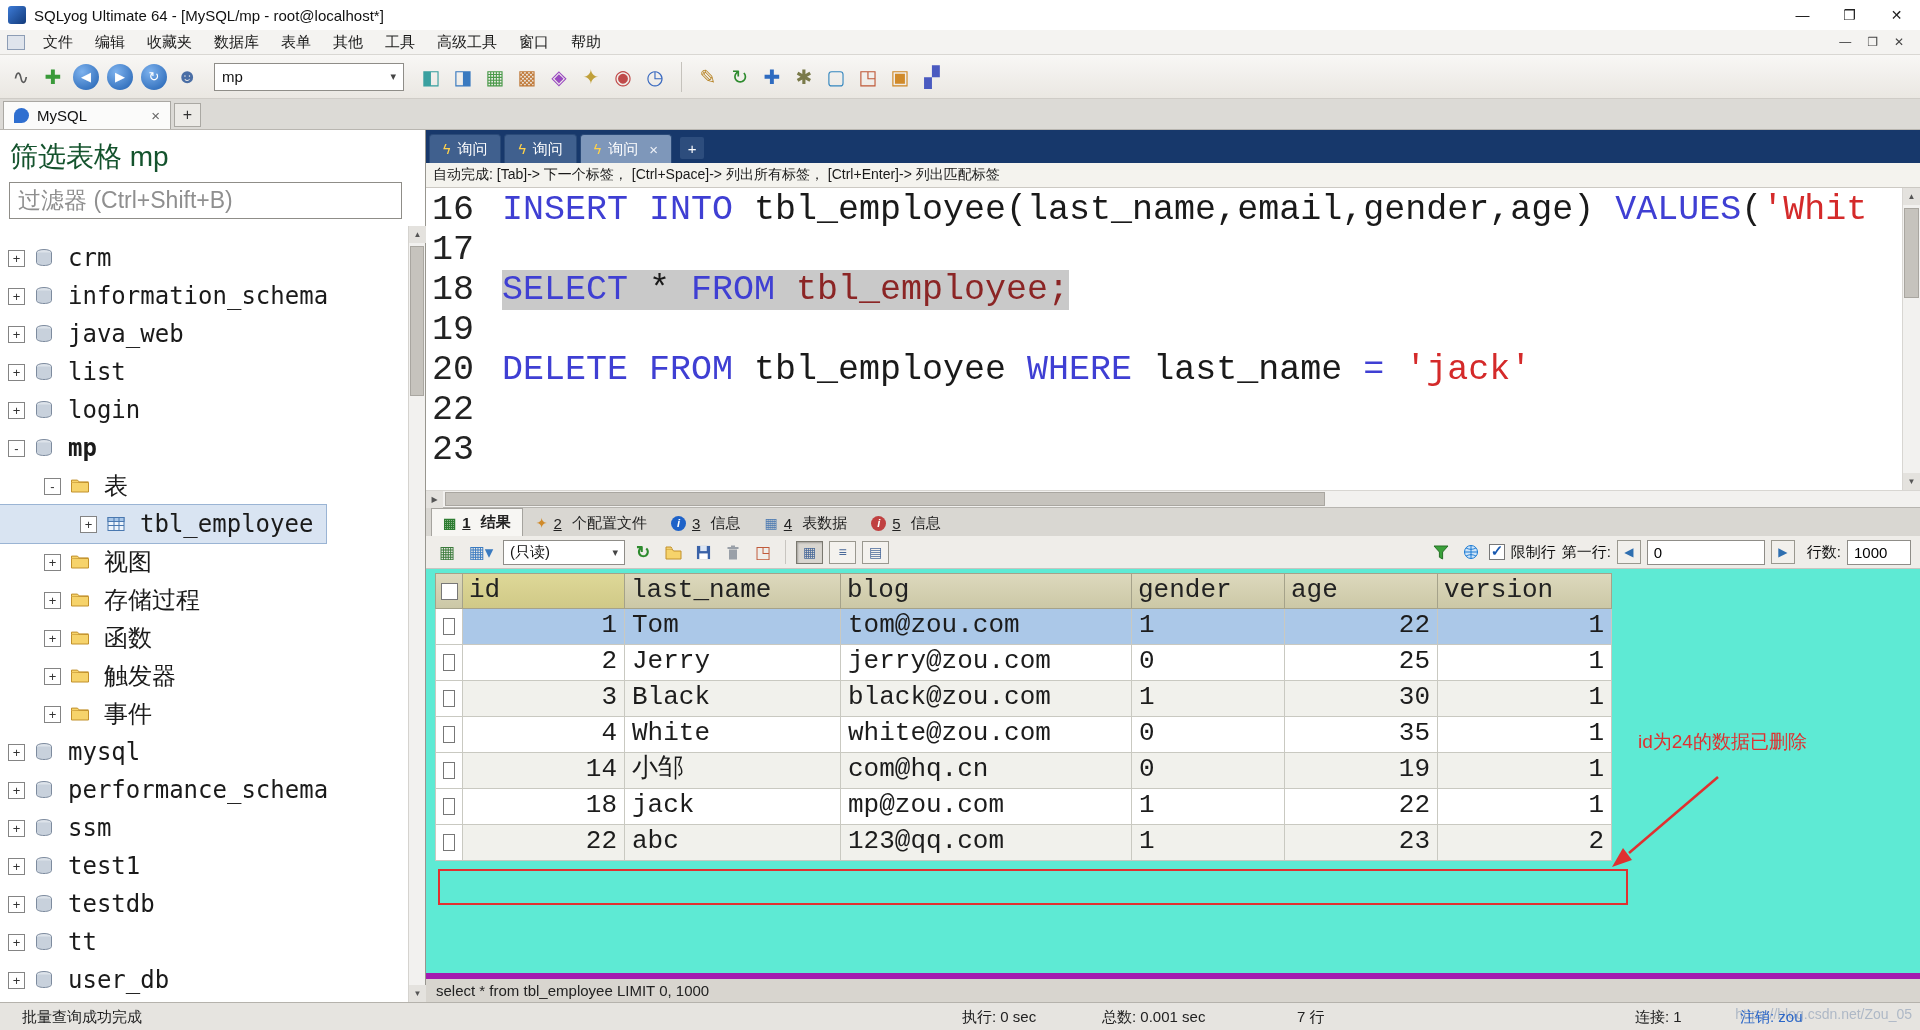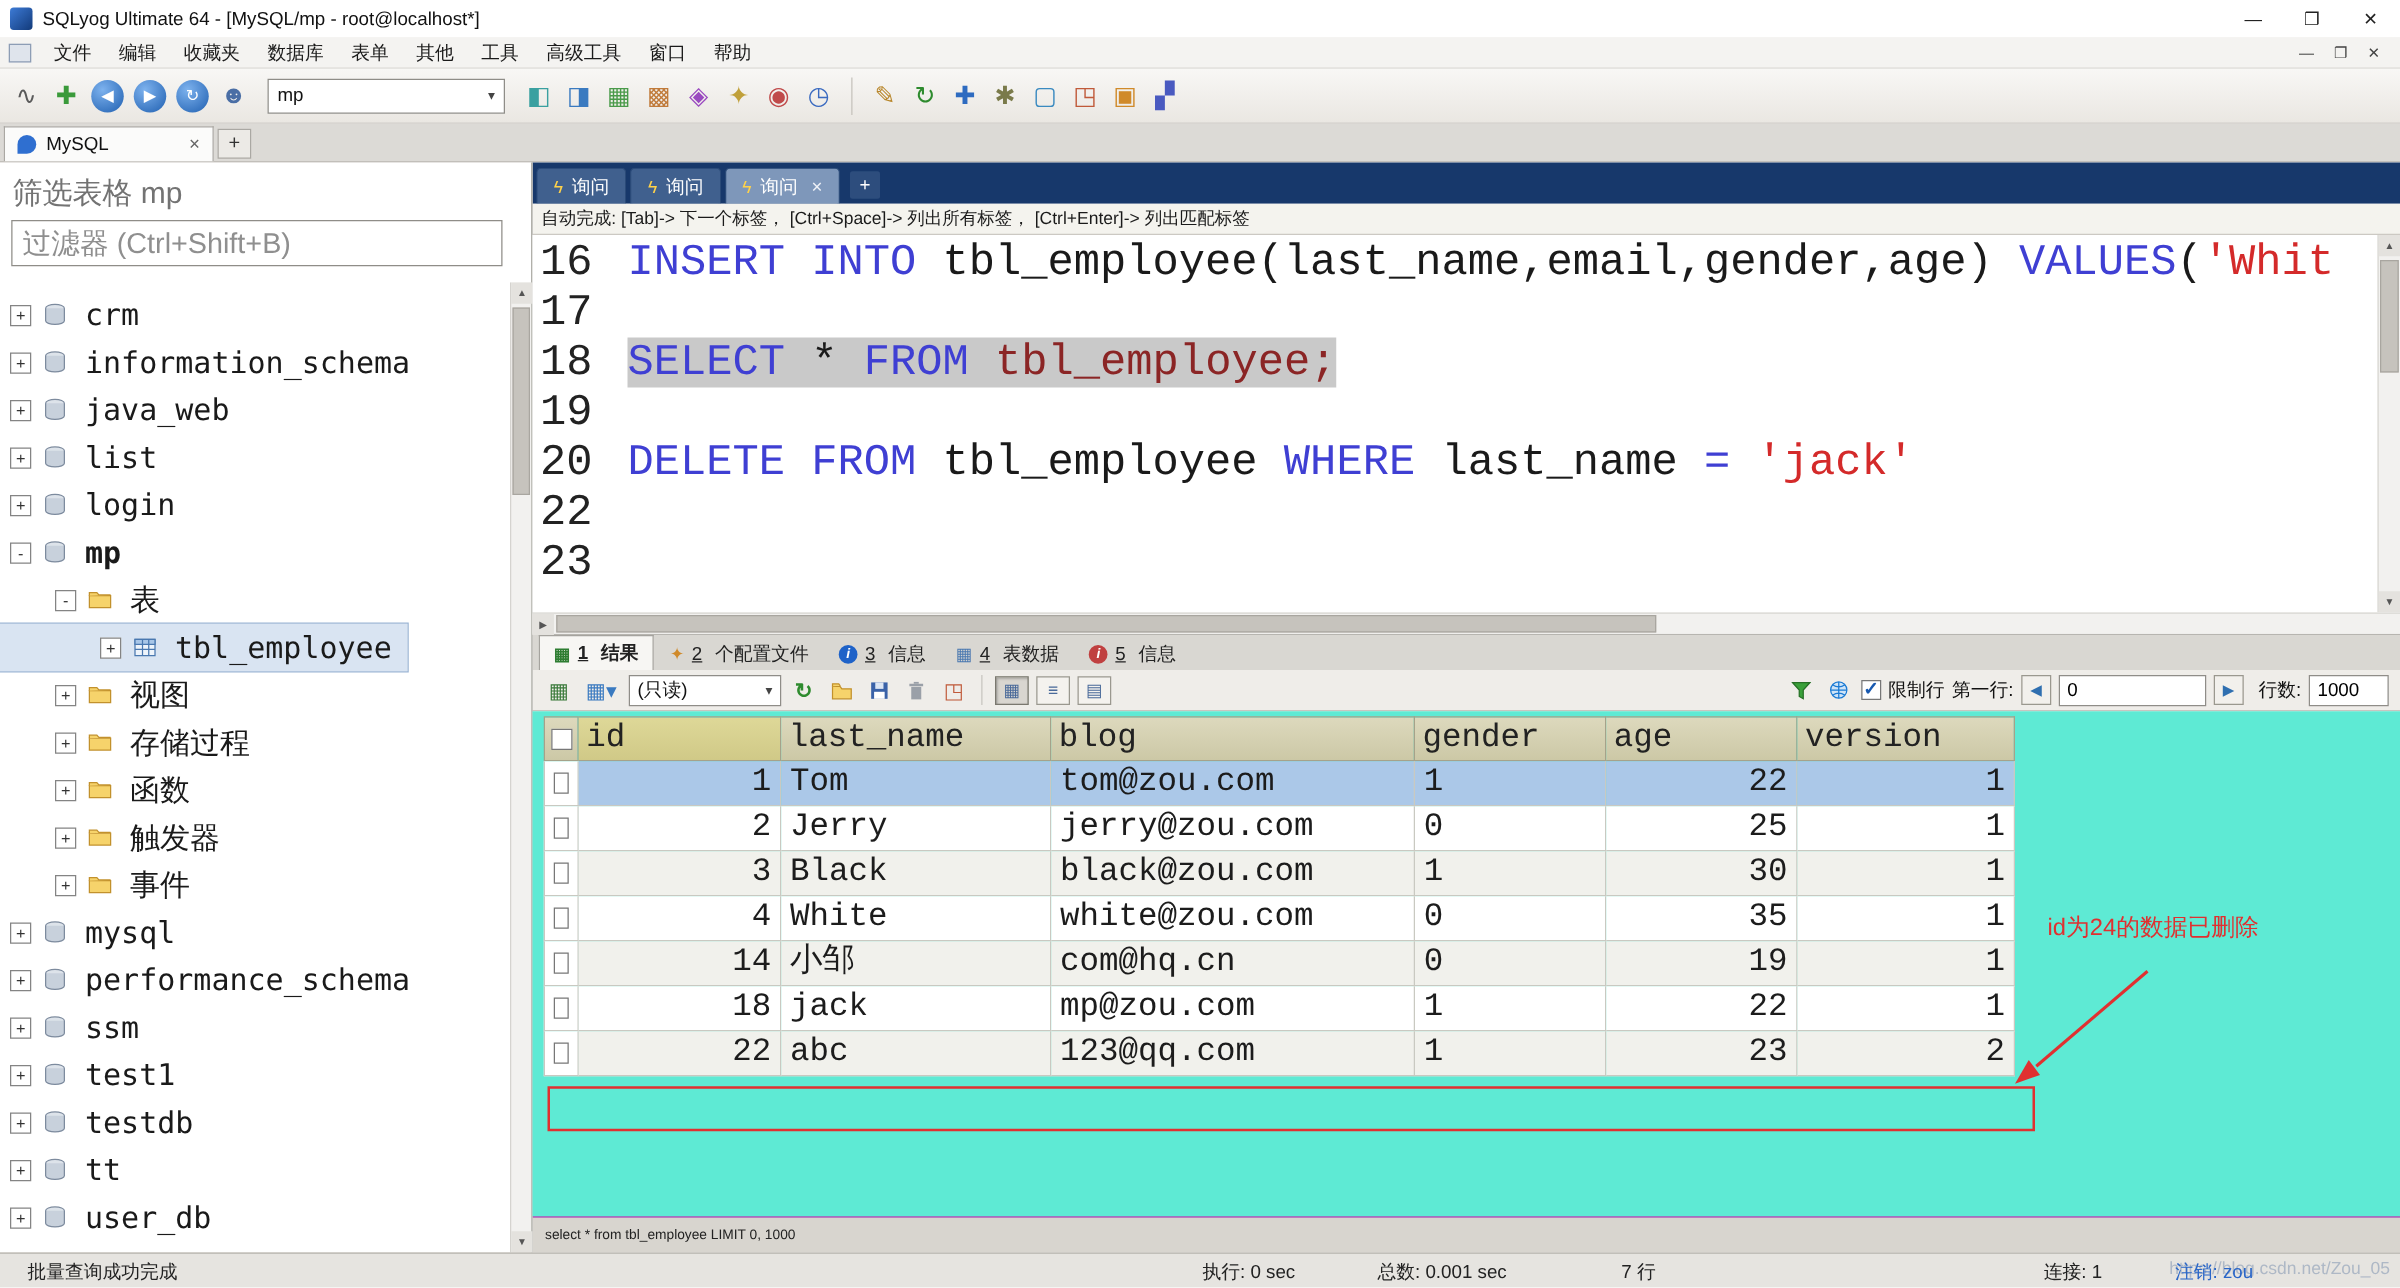--- a/index.html
+++ b/index.html
@@ -31,21 +31,21 @@
   .conntab{height:28px;min-width:168px;background:#fbfbfa;border:1px solid #aaa8a3;border-bottom:none;display:flex;align-items:center;gap:8px;padding:0 10px;font-size:15px;color:#111;}
   .mysql-icon{width:15px;height:15px;border-radius:50% 50% 50% 0;background:#2f6fd0;flex:none;}
   .conntab-close{margin-left:auto;color:#666;font-size:15px;}
   .conntab-new{width:27px;height:24px;margin-bottom:2px;border:1px solid #aaa8a3;background:#eceae6;display:flex;align-items:center;justify-content:center;font-size:16px;color:#333;}
 
   
   .main{flex:1;display:flex;min-height:0;}
 
   
   .sidebar{width:426px;flex:none;background:#fff;border-right:1px solid #98968f;position:relative;display:flex;flex-direction:column;}
-  .sb-heading{font-size:24px;color:#737373;padding:8px 10px 2px;}
+  .sb-heading{font-size:28px;color:#14532d;padding:8px 10px 2px;}
   .sb-filter{margin:4px 9px 18px;padding-right:14px;}
   .sb-filter input{width:100%;height:37px;border:1px solid #8f8d88;font-size:23px;padding:0 8px;color:#333;font-family:"Liberation Sans",sans-serif;}
   .sb-filter input::placeholder{color:#8f8f8f;}
   .tree{flex:1;overflow:hidden;padding-top:2px;}
   .tree-row{height:38px;display:flex;align-items:center;gap:9px;font-size:24px;color:#1a1a1a;font-family:"DejaVu Sans Mono","Liberation Mono",monospace;}
   .expander{width:17px;height:17px;flex:none;border:1px solid #848484;background:#fff;display:flex;align-items:center;justify-content:center;font-size:13px;line-height:1;color:#333;font-family:"Liberation Sans",sans-serif;}
   .tree-ic{width:22px;height:22px;flex:none;display:flex;align-items:center;}
   .tree-label{white-space:nowrap;padding:0 3px;}
   .bold{font-weight:bold;}
   .tree-sel{background:#d9e4f2;outline:1px solid #9ab4d4;width:max-content;padding-right:10px;}
@@ -100,21 +100,21 @@
   .gh-cb,.gc-cb{display:flex;align-items:center;justify-content:center;padding:0;}
   .gc{height:36px;border-right:1px solid #c9c9c1;border-bottom:1px solid #c9c9c1;font-family:"Liberation Mono","DejaVu Sans Mono",monospace;font-size:26px;line-height:33px;padding:0 7px;color:#1c1c1c;white-space:nowrap;overflow:hidden;background:#fff;}
   .gc-cb{border-left:1px solid #c9c9c1;}
   .al-right{text-align:right;}
   .gc-alt{background:#f1f1ec;}
   .gc-sel{background:#abc8e8;}
   .cbx{width:17px;height:17px;border:1px solid #777;background:#fff;}
   .red-box{position:absolute;left:12px;top:300px;width:1190px;height:36px;border:2px solid #e03030;}
   .ann-text{position:absolute;left:1212px;top:160px;color:#e03030;font-size:19px;}
   .ann-arrow{position:absolute;left:0;top:0;pointer-events:none;}
-  .query-bar{height:29px;flex:none;background:#d8d5cf;border-top:1px solid #a21caf;display:flex;align-items:center;padding-left:10px;font-size:11px;color:#222;}
+  .query-bar{height:29px;flex:none;background:#d8d5cf;border-top:6px solid #a21caf;display:flex;align-items:center;padding-left:10px;font-size:15px;color:#222;}
 
   
   .statusbar{height:28px;flex:none;background:#e6e4e0;border-top:1px solid #b5b2ac;position:relative;font-size:15px;color:#222;}
   .sb-seg{position:absolute;top:5px;white-space:nowrap;}
   .sb-0{left:22px;}.sb-1{left:962px;}.sb-2{left:1102px;}.sb-3{left:1297px;}.sb-4{left:1635px;}.sb-5{left:1740px;color:#2a66c8;}
   .watermark{position:absolute;right:8px;top:3px;color:#aeb8c6;font-size:14px;}
 
   svg{display:block;}
 </style>
 </head>

